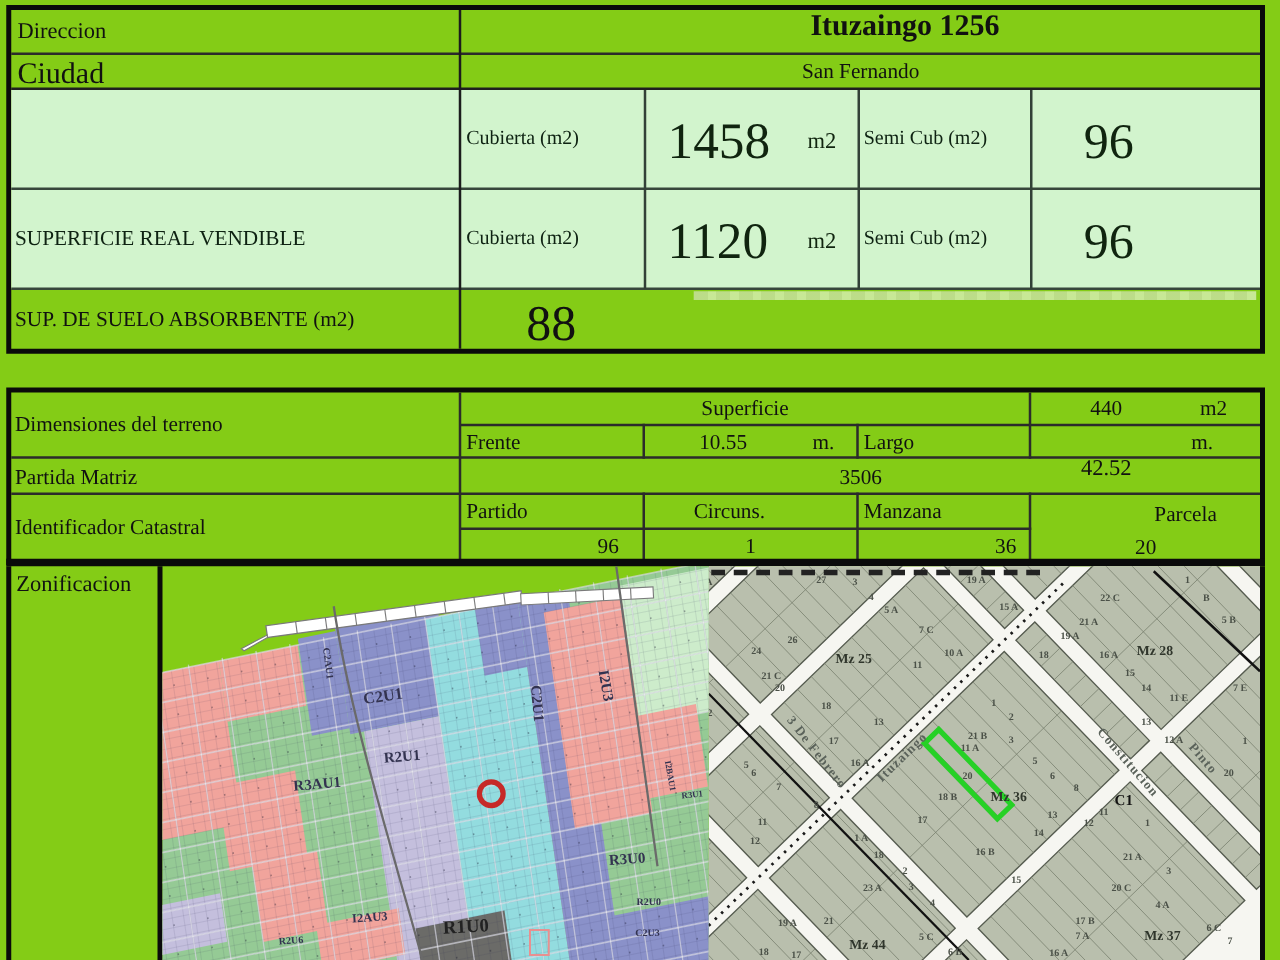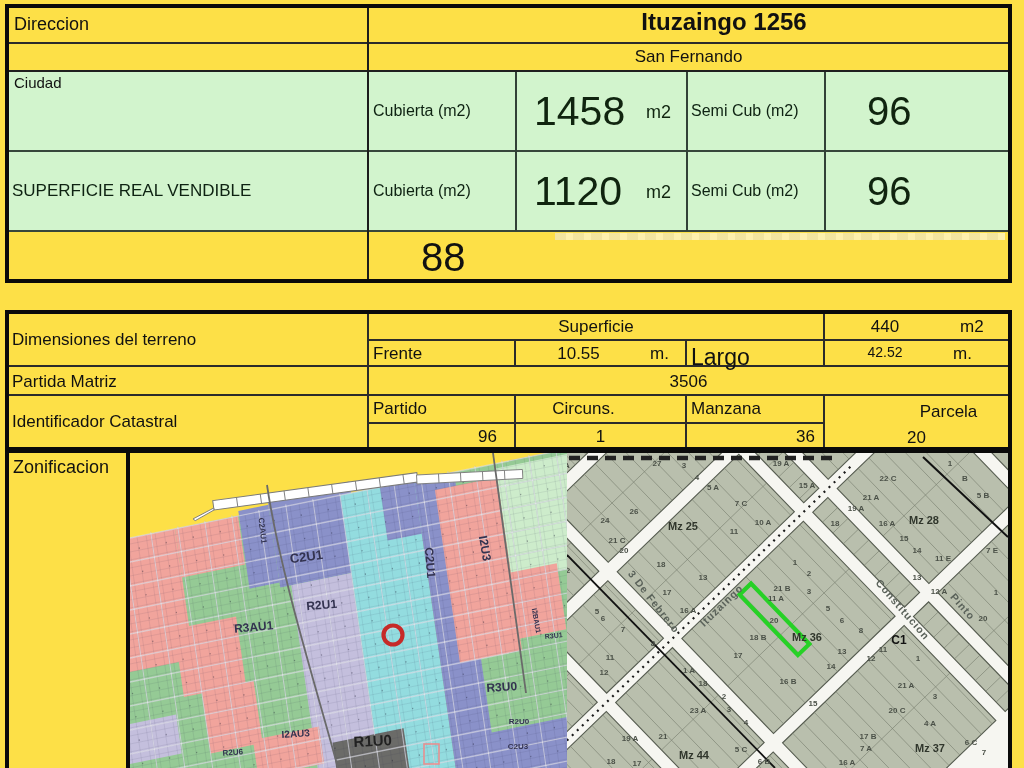--- a/index.html
+++ b/index.html
@@ -1,17 +1,17 @@
 <!DOCTYPE html>
 <html><head>
 <meta charset="utf-8">
 <style>
   html,body{margin:0;padding:0;}
-  #page{position:relative;width:1024px;height:768px;background:#fde047;
-    font-family:Liberation Sans, sans-serif;overflow:hidden;color:#111;}
+  #page{position:relative;width:1024px;height:768px;background:#84cc16;
+    font-family:Liberation Serif, serif;overflow:hidden;color:#111;}
   .a{position:absolute;}
   .ln{position:absolute;background:#2b2b2b;}
   .t{position:absolute;white-space:nowrap;}
   .c{text-align:center;}
 </style>
 </head>
 <body>
 <div id="page">
 
   <div class="a" style="left:5px;top:4px;width:1007px;height:279px;border:4px solid #0a0a0a;box-sizing:border-box;"></div>
@@ -23,33 +23,34 @@
   <div class="ln" style="left:9px;top:150px;width:999px;height:2px;background:#37463b;"></div>
   <div class="ln" style="left:9px;top:230px;width:999px;height:2px;background:#37463b;"></div>
 
   <div class="ln" style="left:367px;top:8px;width:2px;height:271px;background:#1c1c1c;"></div>
   <div class="ln" style="left:515px;top:72px;width:2px;height:159px;background:#324137;"></div>
   <div class="ln" style="left:686px;top:72px;width:2px;height:159px;background:#324137;"></div>
   <div class="ln" style="left:824px;top:72px;width:2px;height:159px;background:#324137;"></div>
 
   <div class="t" style="left:14px;top:14px;font-size:18px;">Direccion</div>
   <div class="t c" style="left:369px;top:8px;width:710px;font-size:24px;font-weight:bold;">Ituzaingo 1256</div>
-  <div class="t" style="left:14px;top:46px;font-size:15px;margin-top:28px;">Ciudad</div>
+  <div class="t" style="left:14px;top:46px;font-size:24px;">Ciudad</div>
   <div class="t c" style="left:369px;top:47px;width:639px;font-size:17px;">San Fernando</div>
   <div class="t" style="left:373px;top:102px;font-size:16px;color:#0e2212;">Cubierta (m2)</div>
   <div class="t" style="left:534px;top:88px;font-size:41px;color:#10240f;">1458</div>
   <div class="t" style="left:646px;top:102px;font-size:18px;color:#10240f;">m2</div>
   <div class="t" style="left:691px;top:102px;font-size:16px;color:#0e2212;">Semi Cub (m2)</div>
   <div class="t" style="left:867px;top:89px;font-size:40px;color:#10240f;">96</div>
   <div class="t" style="left:12px;top:181px;font-size:17px;color:#0e2212;">SUPERFICIE REAL VENDIBLE</div>
   <div class="t" style="left:373px;top:182px;font-size:16px;color:#0e2212;">Cubierta (m2)</div>
   <div class="t" style="left:534px;top:168px;font-size:41px;color:#10240f;">1120</div>
   <div class="t" style="left:646px;top:182px;font-size:18px;color:#10240f;">m2</div>
   <div class="t" style="left:691px;top:182px;font-size:16px;color:#0e2212;">Semi Cub (m2)</div>
   <div class="t" style="left:867px;top:169px;font-size:40px;color:#10240f;">96</div>
+  <div class="t" style="left:12px;top:246px;font-size:17px;">SUP. DE SUELO ABSORBENTE (m2)</div>
   <div class="t" style="left:421px;top:235px;font-size:40px;">88</div>
   <div class="a" style="left:555px;top:233px;width:450px;height:7px;background:repeating-linear-gradient(90deg,#eaeae7 0 11px,#ffffff 11px 18px);opacity:0.55;"></div>
 
   <div class="a" style="left:5px;top:310px;width:1007px;height:142px;border:4px solid #0a0a0a;box-sizing:border-box;"></div>
 
   <div class="ln" style="left:368px;top:339px;width:640px;height:2px;"></div>
   <div class="ln" style="left:9px;top:365px;width:999px;height:2px;"></div>
   <div class="ln" style="left:9px;top:394px;width:999px;height:2px;"></div>
   <div class="ln" style="left:368px;top:422px;width:457px;height:2px;"></div>
 
@@ -61,22 +62,22 @@
   <div class="ln" style="left:823px;top:314px;width:2px;height:53px;"></div>
   <div class="ln" style="left:823px;top:394px;width:2px;height:54px;"></div>
 
   <div class="t" style="left:12px;top:330px;font-size:17px;">Dimensiones del terreno</div>
   <div class="t c" style="left:369px;top:317px;width:454px;font-size:17px;">Superficie</div>
   <div class="t c" style="left:825px;top:317px;width:120px;font-size:17px;">440</div>
   <div class="t" style="left:960px;top:317px;font-size:17px;">m2</div>
   <div class="t" style="left:373px;top:344px;font-size:17px;">Frente</div>
   <div class="t c" style="left:516px;top:344px;width:125px;font-size:17px;">10.55</div>
   <div class="t" style="left:650px;top:344px;font-size:17px;">m.</div>
-  <div class="t" style="left:691px;top:344px;font-size:23px;">Largo</div>
-  <div class="t c" style="left:825px;top:344px;width:120px;font-size:14px;">42.52</div>
+  <div class="t" style="left:691px;top:344px;font-size:17px;">Largo</div>
+  <div class="t c" style="left:825px;top:364px;width:120px;font-size:18px;">42.52</div>
   <div class="t" style="left:953px;top:344px;font-size:17px;">m.</div>
   <div class="t" style="left:12px;top:372px;font-size:17px;">Partida Matriz</div>
   <div class="t c" style="left:369px;top:372px;width:639px;font-size:17px;">3506</div>
   <div class="t" style="left:12px;top:412px;font-size:17px;">Identificador Catastral</div>
   <div class="t" style="left:373px;top:399px;font-size:17px;">Partido</div>
   <div class="t c" style="left:516px;top:399px;width:135px;font-size:17px;">Circuns.</div>
   <div class="t" style="left:691px;top:399px;font-size:17px;">Manzana</div>
   <div class="t c" style="left:825px;top:402px;width:183px;font-size:17px;padding-left:32px;">Parcela</div>
   <div class="t" style="left:478px;top:427px;font-size:17px;">96</div>
   <div class="t c" style="left:516px;top:427px;width:169px;font-size:17px;">1</div>

